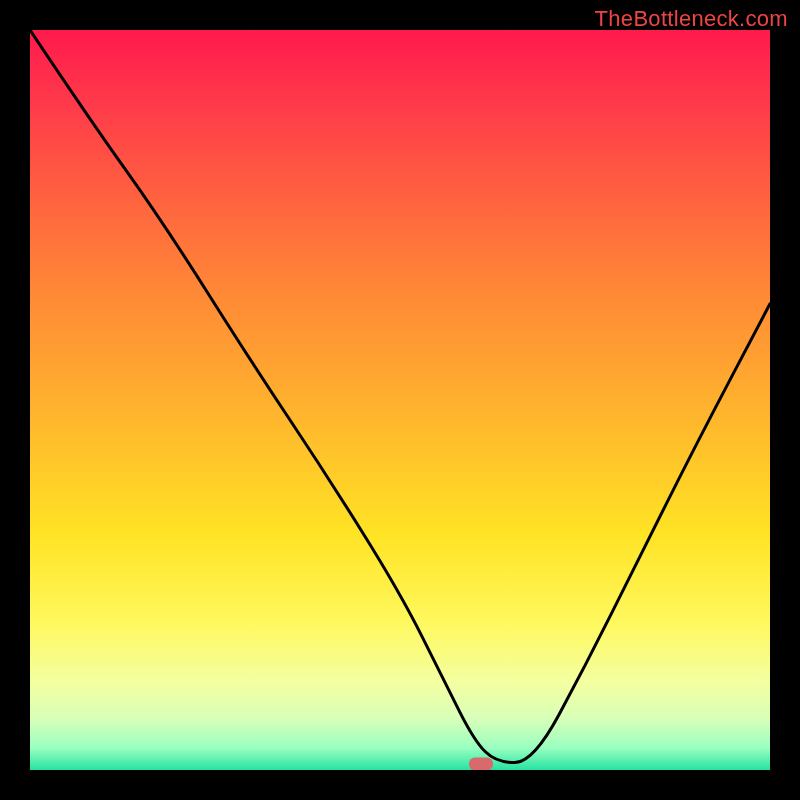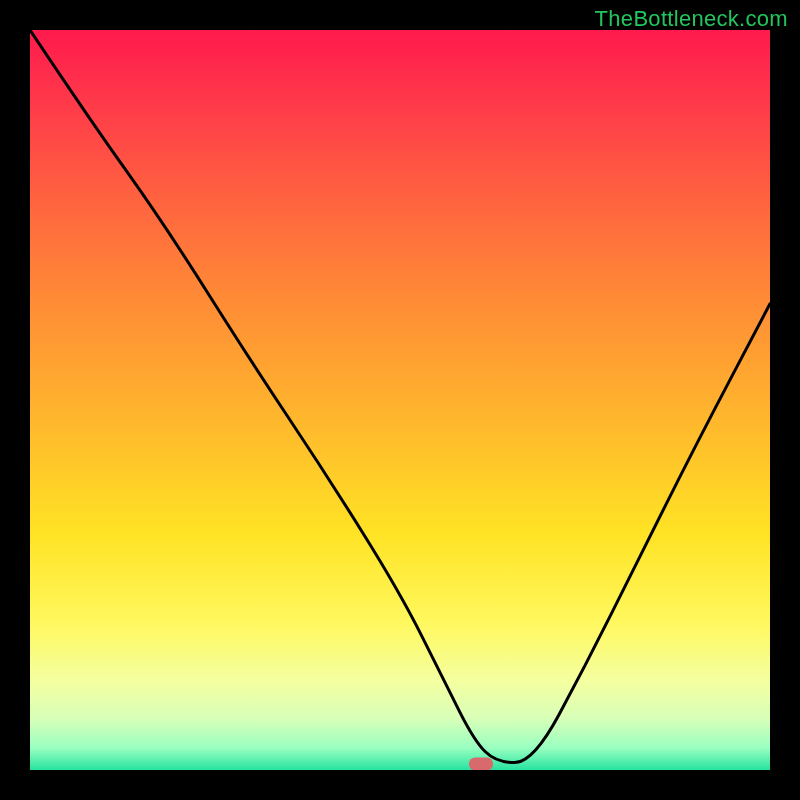--- a/index.html
+++ b/index.html
@@ -14,21 +14,21 @@
   .frame {
     position: relative;
     width: 800px;
     height: 800px;
     background: #000;
   }
   .watermark {
     position: absolute;
     top: 6px;
     right: 12px;
-    color: #22c55e;
+    color: #ef4444;
     font-size: 22px;
     font-weight: 500;
     letter-spacing: 0.3px;
     z-index: 50;
     user-select: none;
   }
   .plot {
     position: absolute;
     left: 30px;
     top: 30px;

